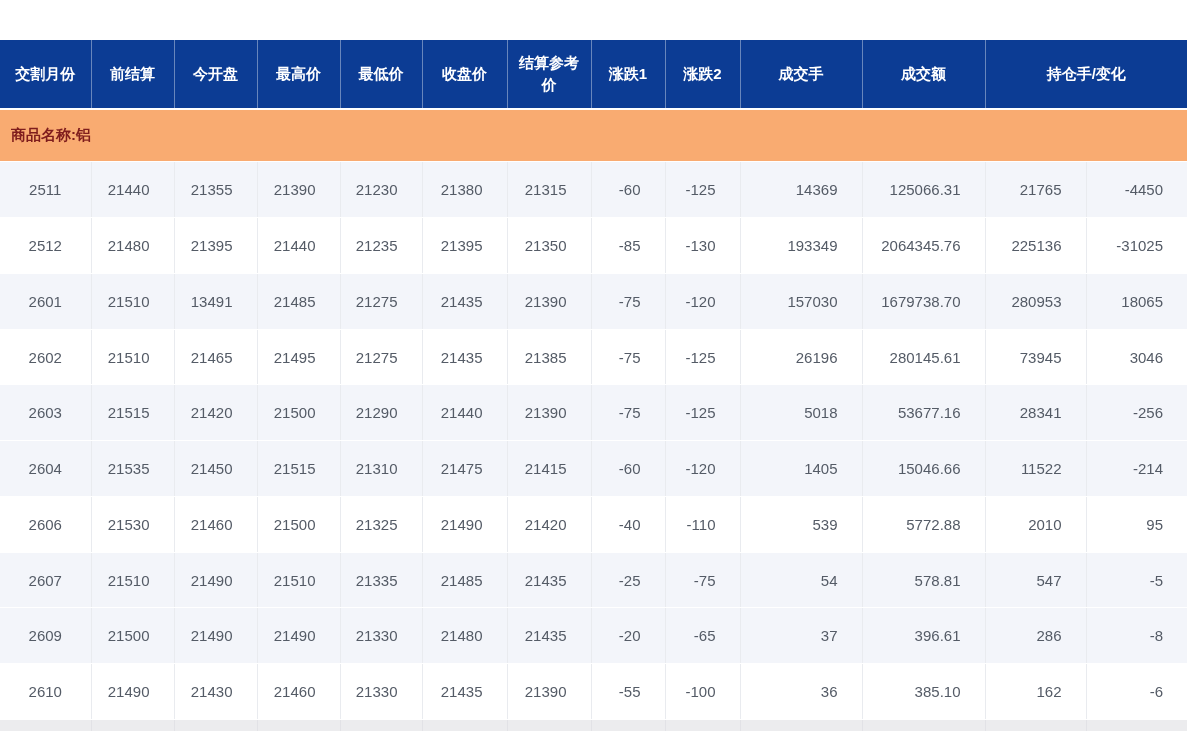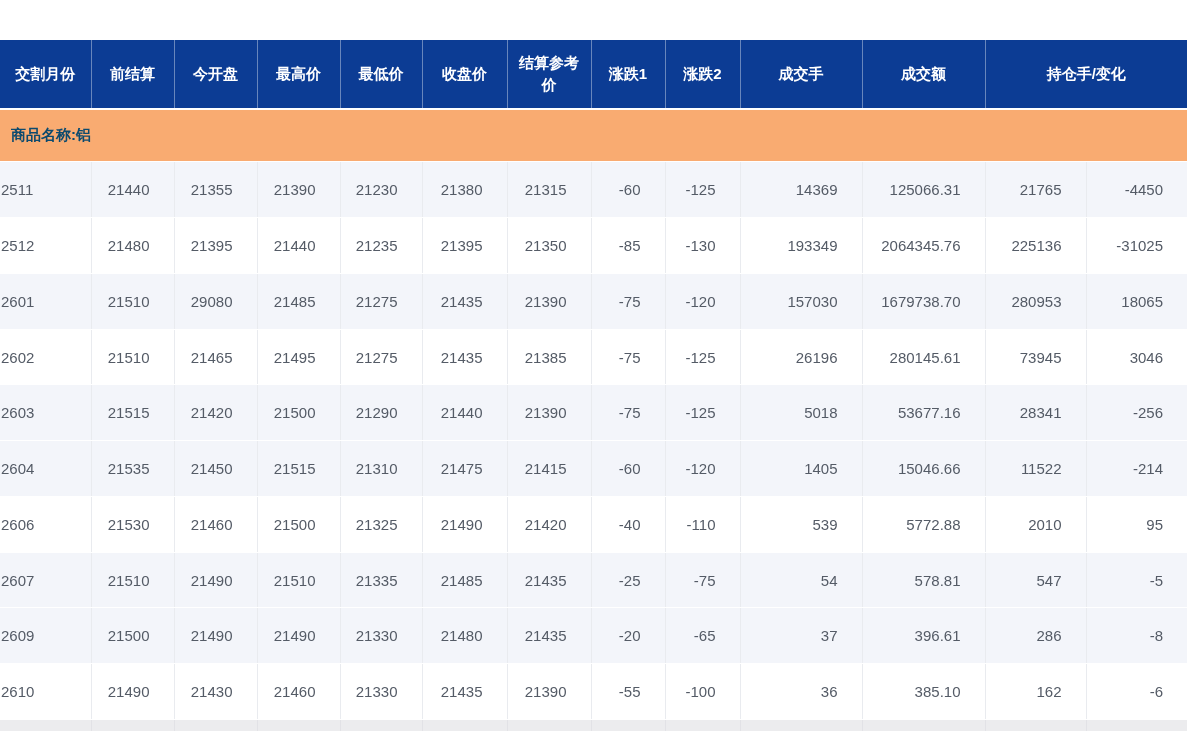--- a/index.html
+++ b/index.html
@@ -17,38 +17,38 @@
     background:#0c3c94; color:#ffffff;
     font-size:15px; font-weight:bold; line-height:1.45;
     height:68px; padding:0 8px;
     text-align:center; vertical-align:middle;
     border-right:1px solid rgba(255,255,255,0.38);
     border-bottom:2px solid #ffffff;
   }
   thead th:last-child { border-right:none; }
   
   tr.group-row td {
-    background:#f9ab71; color:#0c4a6e;
+    background:#f9ab71; color:#7f1d1d;
     font-size:15px; font-weight:bold;
     height:45px; padding:0 0 0 11px; text-align:left;
     border-bottom:1px solid #ffffff;
   }
   
   tbody td {
     background:#ffffff; color:#545b66;
     font-size:15px; height:46px;
     border-right:1px solid #e9ebef;
     border-bottom:1px solid #ffffff;
     vertical-align:middle;
     white-space:nowrap; overflow:hidden;
   }
   tbody td:last-child { border-right:none; }
   tbody tr.shaded td { background:#f3f5fa; }
   td.num { text-align:right; padding-right:24px; }
-  td.c-month { }
+  td.c-month { text-align:center; }
   
   tfoot td {
     background:#ececee; color:#202020;
     font-size:15px; font-weight:bold;
     border-right:1px solid #e2e2e6;
     vertical-align:middle; height:49px;
   }
   tfoot td:last-child { border-right:none; }
 </style>
 </head>
@@ -117,21 +117,21 @@
           <td class="num">-85</td>
           <td class="num">-130</td>
           <td class="num">193349</td>
           <td class="num">2064345.76</td>
           <td class="num">225136</td>
           <td class="num">-31025</td>
         </tr>
         <tr class="shaded">
           <td class="c-month">2601</td>
           <td class="num">21510</td>
-          <td class="num">29080</td>
+          <td class="num">13491</td>
           <td class="num">21485</td>
           <td class="num">21275</td>
           <td class="num">21435</td>
           <td class="num">21390</td>
           <td class="num">-75</td>
           <td class="num">-120</td>
           <td class="num">157030</td>
           <td class="num">1679738.70</td>
           <td class="num">280953</td>
           <td class="num">18065</td>

